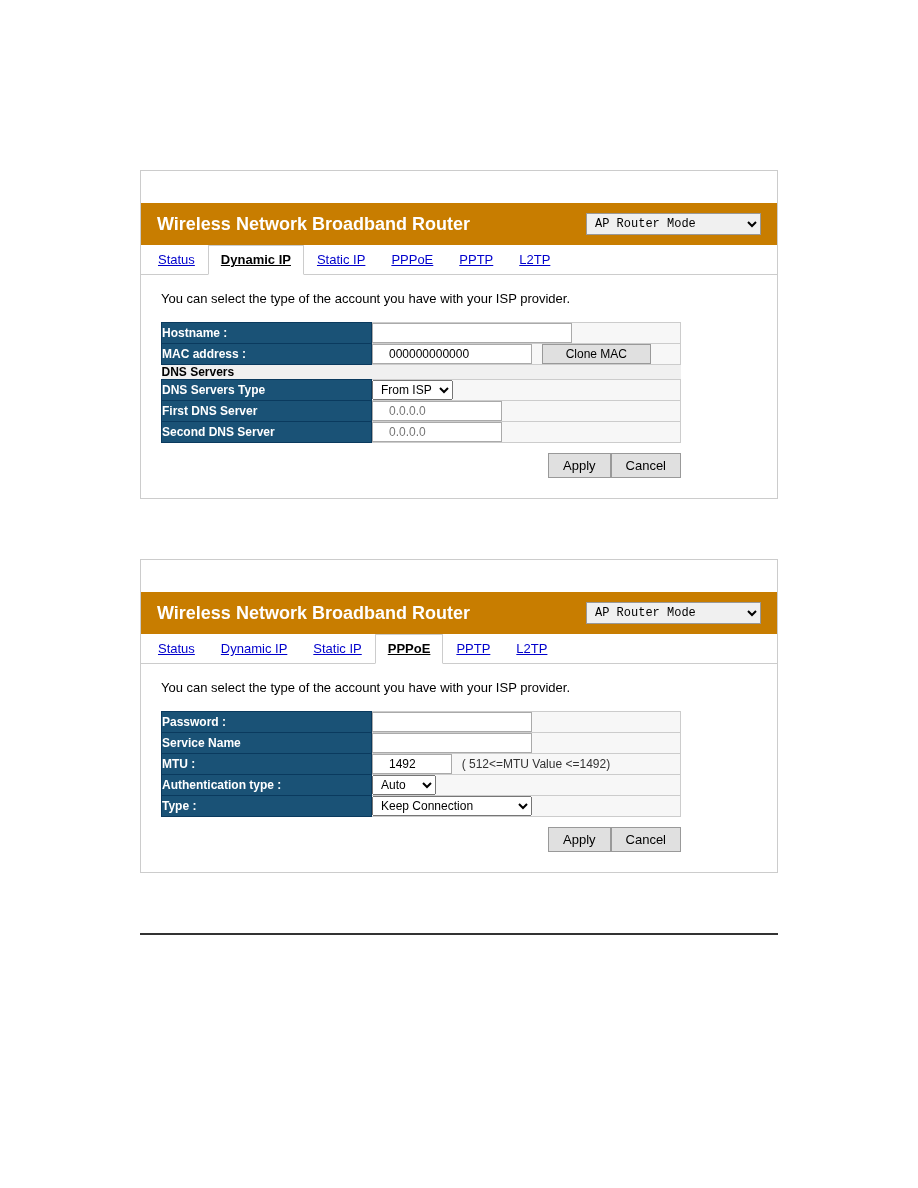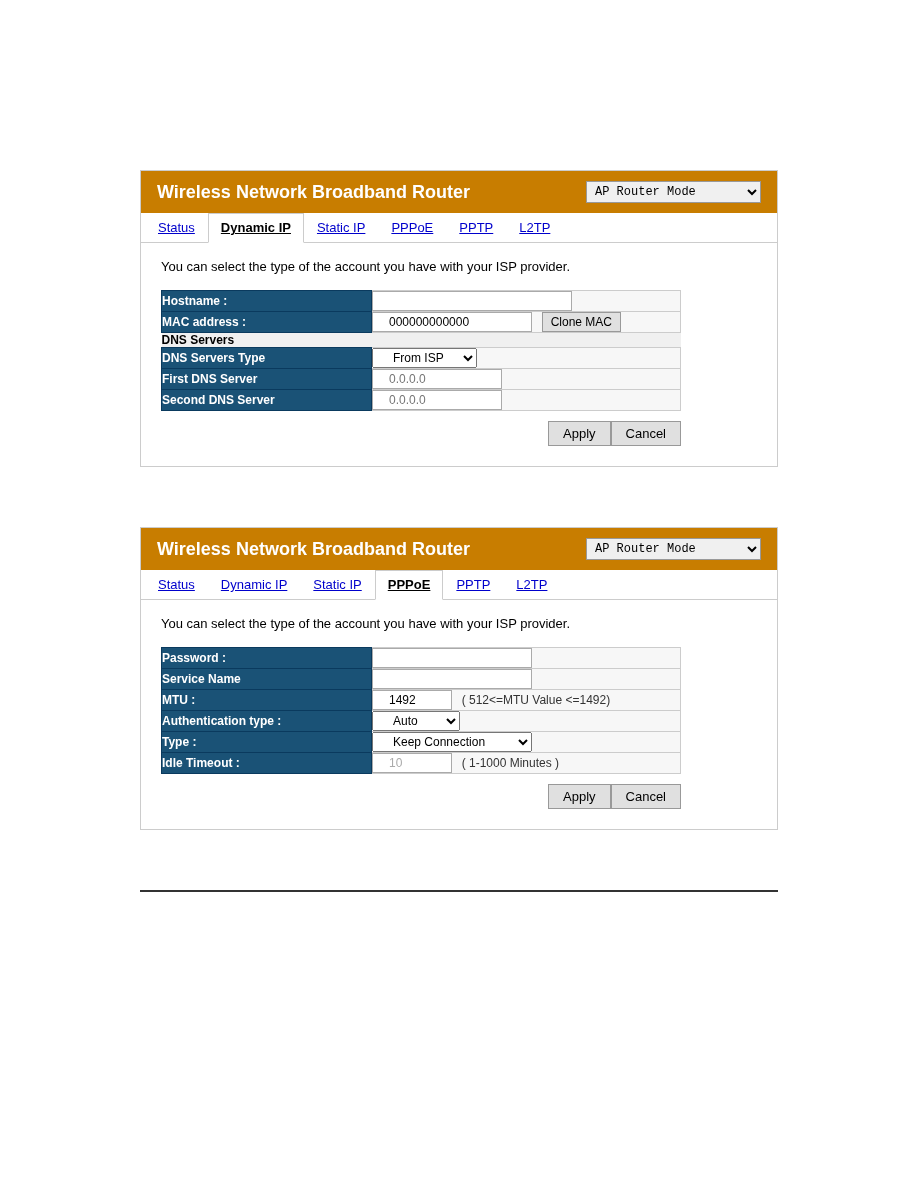--- a/index.html
+++ b/index.html
@@ -22,20 +22,21 @@
     }
     .panel-header {
       background: #c87d00;
       color: #fff;
       font-size: 18px;
       font-weight: bold;
       padding: 10px 16px;
       display: flex;
       align-items: center;
       justify-content: space-between;
+      margin-top: 32px;
     }
     .panel-header select {
       font-size: 12px;
       padding: 2px 4px;
       background: #f0f0f0;
       border: 1px solid #999;
       cursor: pointer;
       font-family: Liberation Mono, monospace;
     }
     .nav-bar {
@@ -97,35 +98,35 @@
       border: 1px solid #aaa;
       padding: 2px 16px;
       font-size: 12px;
       background: #fff;
     }
     .input-cell input[type=text].wide {
       width: 200px;
     }
     .input-cell select {
       font-size: 12px;
-      padding: 1px 16px;
+      padding: 1px 4px;
       cursor: pointer;
     }
     .section-header-row td {
       background: #f0f0f0;
       font-weight: bold;
       font-size: 12px;
       padding: 4px 8px;
       color: #000;
       margin-top: 48px;
     }
     .clone-btn {
       background: #e0e0e0;
       border: 1px solid #999;
-      padding: 2px 8px;
+      padding: 2px 23px;
       font-size: 12px;
       cursor: pointer;
       margin-left: 6px;
     }
     .action-row {
       display: flex;
       justify-content: flex-end;
       margin-top: 10px;
       gap: 0;
     }
@@ -284,27 +285,20 @@
         <tr>
           <td class="label-cell">Type :</td>
           <td class="input-cell">
             <select style="width:160px;">
               <option>Keep Connection</option>
               <option>On Demand</option>
               <option>Manual</option>
             </select>
           </td>
         </tr>
-        <tr>
-          <td class="label-cell">Idle Timeout :</td>
-          <td class="input-cell">
-            <input type="text" value="10" style="width: 80px; color: rgb(170, 170, 170);">
-            <span class="idle-hint">( 1-1000 Minutes )</span>
-          </td>
-        </tr>
       </tbody>
         </table>
       <div class="action-row" style="width:520px;">
         <button class="apply-btn">Apply</button>
         <button class="cancel-btn">Cancel</button>
       </div>
     </div>
   </div>
 
   <hr class="bottom-hr">

